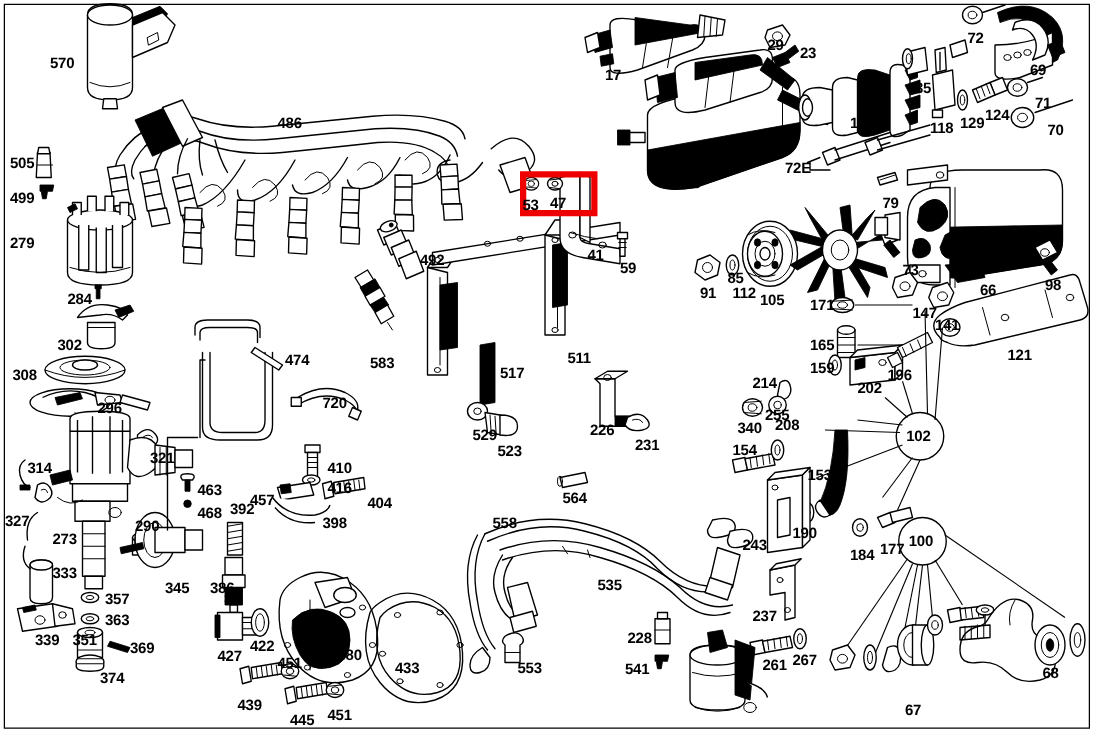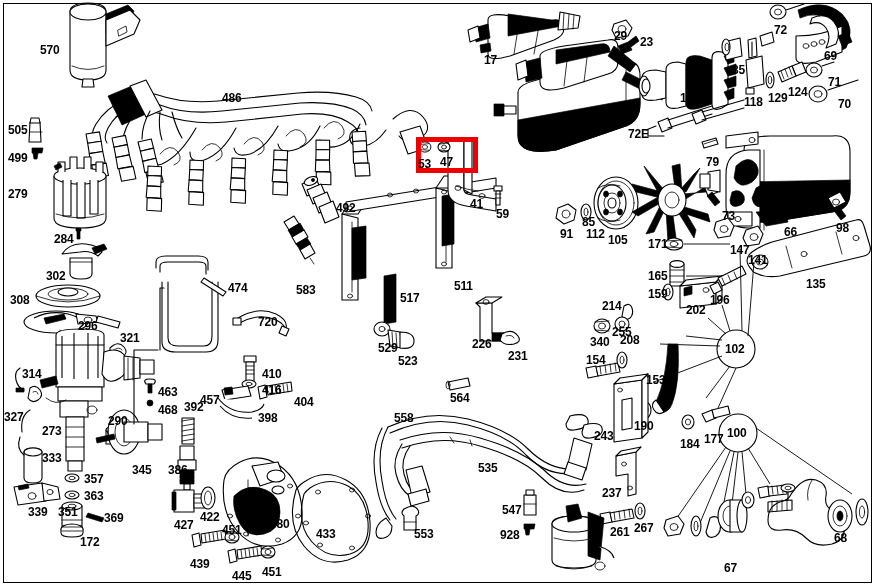--- a/index.html
+++ b/index.html
@@ -866,32 +866,32 @@
 
   <div class="lbl" style="left:40px;top:44px">570</div>
   <div class="lbl" style="left:222px;top:92px">486</div>
   <div class="lbl" style="left:8px;top:124px">505</div>
   <div class="lbl" style="left:8px;top:152px">499</div>
   <div class="lbl" style="left:8px;top:188px">279</div>
   <div class="lbl" style="left:54px;top:233px">284</div>
   <div class="lbl" style="left:46px;top:270px">302</div>
   <div class="lbl" style="left:10px;top:294px">308</div>
   <div class="lbl" style="left:78px;top:320px">296</div>
-  <div class="lbl" style="left:120px;top:332px">321</div>
+  <div class="lbl" style="left:120px;top:360px">321</div>
   <div class="lbl" style="left:22px;top:368px">314</div>
   <div class="lbl" style="left:4px;top:411px">327</div>
   <div class="lbl" style="left:42px;top:425px">273</div>
   <div class="lbl" style="left:108px;top:415px">290</div>
   <div class="lbl" style="left:42px;top:452px">333</div>
   <div class="lbl" style="left:28px;top:506px">339</div>
   <div class="lbl" style="left:58px;top:506px">351</div>
   <div class="lbl" style="left:84px;top:473px">357</div>
   <div class="lbl" style="left:84px;top:490px">363</div>
   <div class="lbl" style="left:104px;top:512px">369</div>
-  <div class="lbl" style="left:80px;top:536px">172</div>
+  <div class="lbl" style="left:80px;top:536px">374</div>
   <div class="lbl" style="left:132px;top:464px">345</div>
   <div class="lbl" style="left:168px;top:464px">386</div>
   <div class="lbl" style="left:184px;top:401px">392</div>
   <div class="lbl" style="left:158px;top:386px">463</div>
   <div class="lbl" style="left:158px;top:404px">468</div>
   <div class="lbl" style="left:200px;top:394px">457</div>
   <div class="lbl" style="left:228px;top:282px">474</div>
   <div class="lbl" style="left:258px;top:316px">720</div>
   <div class="lbl" style="left:262px;top:368px">410</div>
   <div class="lbl" style="left:262px;top:384px">416</div>
@@ -910,22 +910,22 @@
   <div class="lbl" style="left:400px;top:292px">517</div>
   <div class="lbl" style="left:454px;top:280px">511</div>
   <div class="lbl" style="left:378px;top:342px">529</div>
   <div class="lbl" style="left:398px;top:355px">523</div>
   <div class="lbl" style="left:472px;top:338px">226</div>
   <div class="lbl" style="left:508px;top:350px">231</div>
   <div class="lbl" style="left:450px;top:392px">564</div>
   <div class="lbl" style="left:394px;top:412px">558</div>
   <div class="lbl" style="left:478px;top:462px">535</div>
   <div class="lbl" style="left:414px;top:528px">553</div>
-  <div class="lbl" style="left:502px;top:504px">547</div>
-  <div class="lbl" style="left:500px;top:529px">928</div>
+  <div class="lbl" style="left:502px;top:504px">228</div>
+  <div class="lbl" style="left:500px;top:529px">541</div>
   <div class="lbl" style="left:470px;top:198px">41</div>
   <div class="lbl" style="left:496px;top:208px">59</div>
   <div class="lbl" style="left:418px;top:158px">53</div>
   <div class="lbl" style="left:440px;top:156px">47</div>
   <div class="lbl" style="left:484px;top:54px">17</div>
   <div class="lbl" style="left:554px;top:140px">6</div>
   <div class="lbl" style="left:614px;top:30px">29</div>
   <div class="lbl" style="left:640px;top:36px">23</div>
   <div class="lbl" style="left:680px;top:92px">11</div>
   <div class="lbl" style="left:732px;top:64px">35</div>
@@ -941,21 +941,21 @@
   <div class="lbl" style="left:586px;top:228px">112</div>
   <div class="lbl" style="left:722px;top:210px">73</div>
   <div class="lbl" style="left:784px;top:226px">66</div>
   <div class="lbl" style="left:836px;top:222px">98</div>
   <div class="lbl" style="left:560px;top:228px">91</div>
   <div class="lbl" style="left:582px;top:216px">85</div>
   <div class="lbl" style="left:608px;top:234px">105</div>
   <div class="lbl" style="left:648px;top:238px">171</div>
   <div class="lbl" style="left:730px;top:244px">147</div>
   <div class="lbl" style="left:748px;top:254px">141</div>
-  <div class="lbl" style="left:806px;top:278px">135</div>
+  <div class="lbl" style="left:806px;top:278px">121</div>
   <div class="lbl" style="left:648px;top:270px">165</div>
   <div class="lbl" style="left:648px;top:288px">159</div>
   <div class="lbl" style="left:686px;top:304px">202</div>
   <div class="lbl" style="left:710px;top:294px">196</div>
   <div class="lbl" style="left:602px;top:300px">214</div>
   <div class="lbl" style="left:590px;top:336px">340</div>
   <div class="lbl" style="left:620px;top:334px">208</div>
   <div class="lbl" style="left:586px;top:354px">154</div>
   <div class="lbl" style="left:612px;top:326px">255</div>
   <div class="lbl" style="left:725px;top:343px">102</div>

